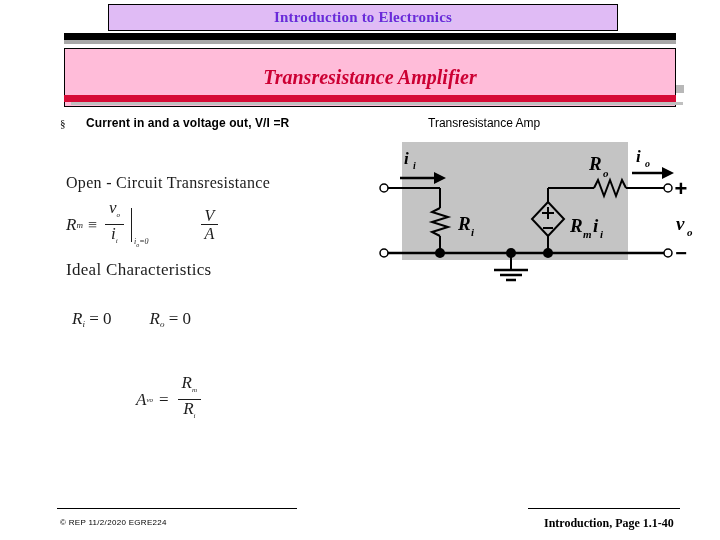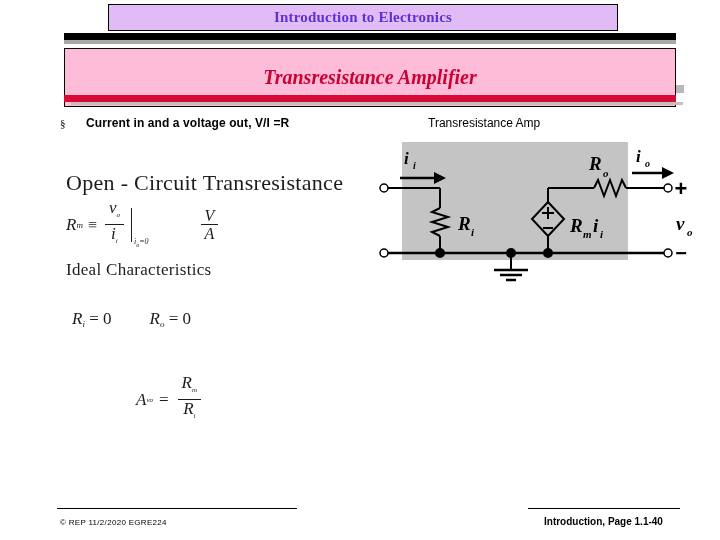--- a/index.html
+++ b/index.html
@@ -127,21 +127,21 @@
   
   .math-block {
     position: absolute;
     left: 66px;
     top: 172px;
     width: 320px;
     color: #1c1c1c;
     font-family: "Liberation Serif", serif;
   }
   .math-head {
-    font-size: 22px;
+    font-size: 16px;
     line-height: 22px;
     letter-spacing: .3px;
     white-space: nowrap;
   }
   .eqn-row {
     display: flex;
     align-items: center;
     margin-top: 6px;
     margin-bottom: 4px;
   }
@@ -244,22 +244,22 @@
     left: 528px;
     top: 508px;
     width: 152px;
     height: 1px;
     background: #000;
   }
   .footer-right {
     position: absolute;
     left: 544px;
     top: 516px;
-    font-family: Liberation Sans, sans-serif;
-    font-size: 10px;
+    font-family: Liberation Serif, serif;
+    font-size: 12px;
     font-weight: bold;
     color: #000;
   }
 </style>
 </head>
 <body>
 
 <div class="slide-title-box">
   <span class="slide-title-text">Introduction to Electronics</span>
 </div>

